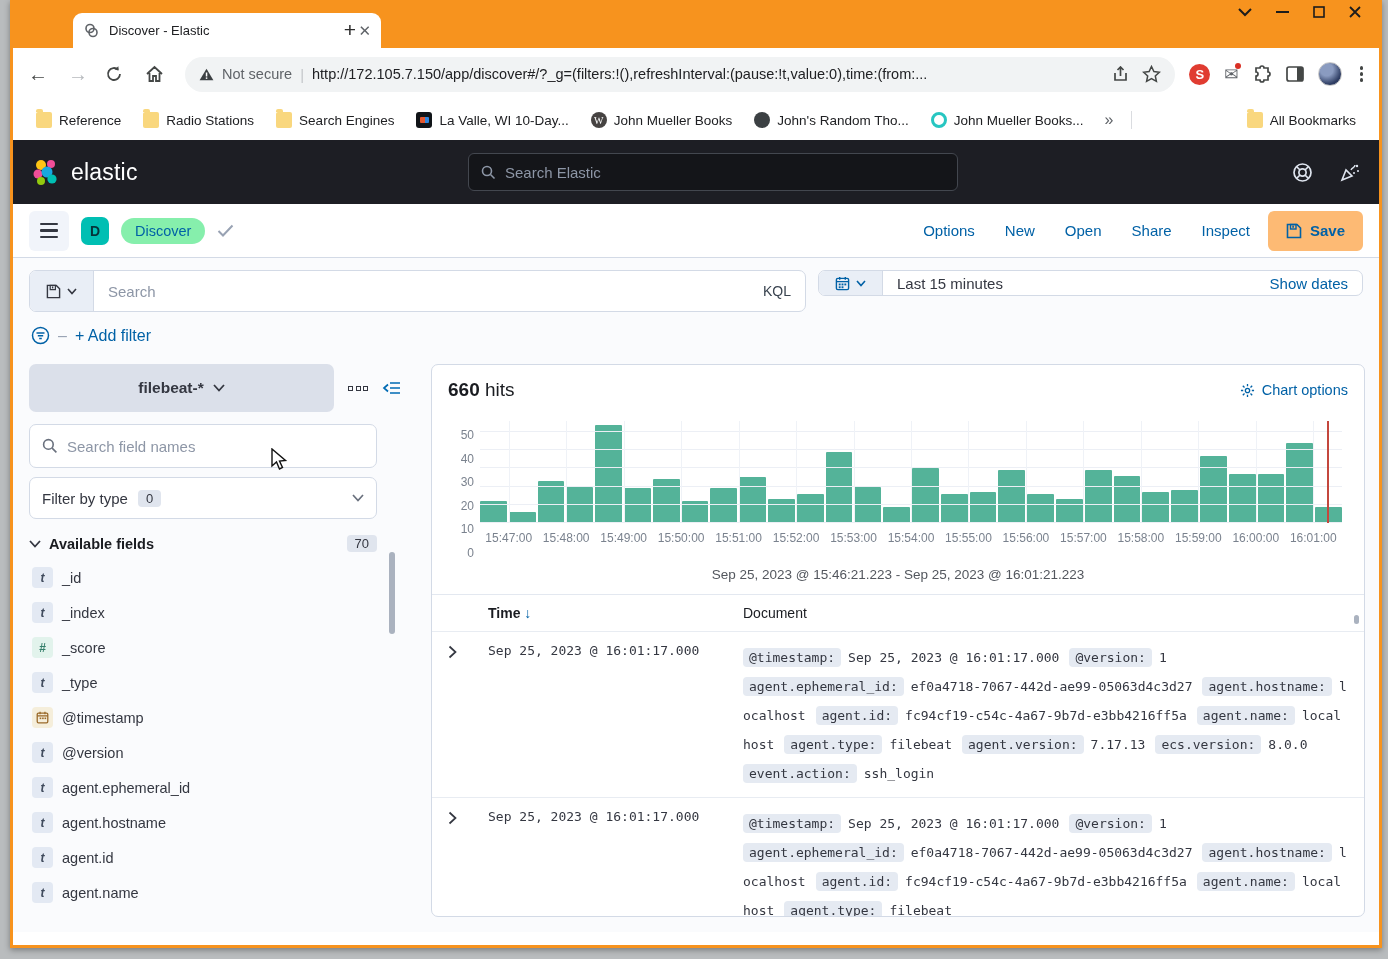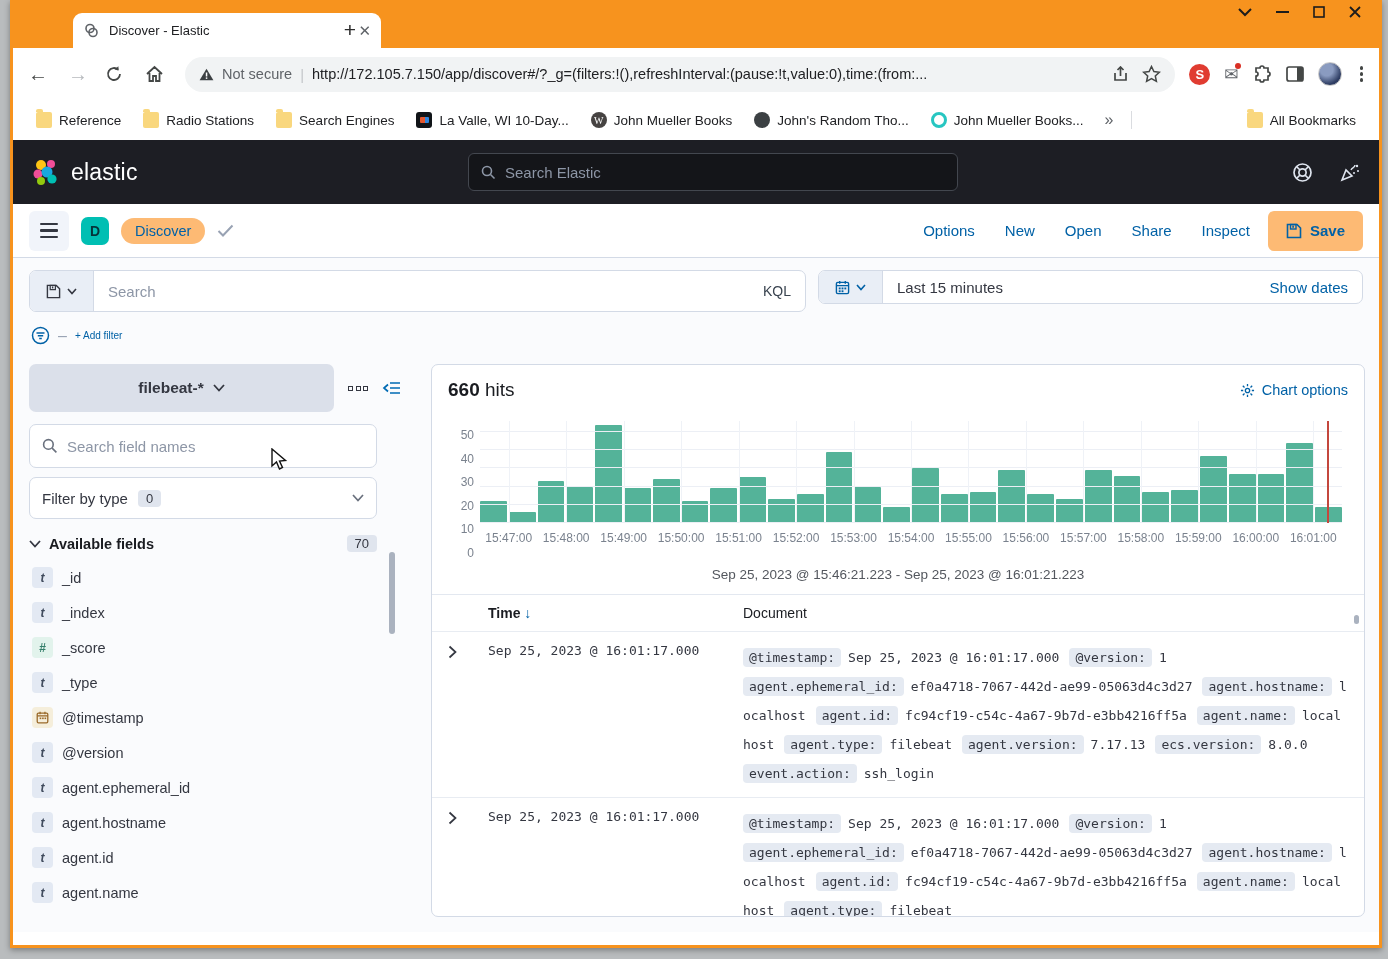--- a/index.html
+++ b/index.html
@@ -69,47 +69,47 @@
   .es-search input::placeholder { color:#8d96a6; }
   .es-header-icons { margin-left:auto; display:flex; gap:26px; color:#dfe5ef; align-items:center; }
 
   
   .app-toolbar { height:54px; background:#fff; border-bottom:1px solid #d3dae6; display:flex; align-items:center; padding:0 16px; gap:12px; }
   .hamburger { width:40px; height:40px; background:#f1f4fa; border-radius:6px; display:flex; flex-direction:column;
                justify-content:center; align-items:center; gap:4px; }
   .hamburger i { width:18px; height:2.4px; background:#343741; border-radius:1px; }
   .space-badge { width:28px; height:28px; border-radius:7px; background:#00bfb3; color:#05343a; font-weight:bold;
                  font-size:14px; display:flex; align-items:center; justify-content:center; }
-  .crumb-pill { background:#fdba74; color:#0061a6; font-size:14.5px; font-weight:500; padding:5px 14px; border-radius:13px; }
+  .crumb-pill { background:#86efac; color:#0061a6; font-size:14.5px; font-weight:500; padding:5px 14px; border-radius:13px; }
   .crumb-check { color:#98a2b3; }
   .top-links { margin-left:auto; display:flex; align-items:center; gap:30px; }
   .top-links a { color:#0061a6; font-size:15px; text-decoration:none; }
   .save-btn { background:#fdba74; color:#0061a6; font-weight:600; font-size:15px; border:none; border-radius:6px;
               height:40px; padding:0 18px; display:flex; align-items:center; gap:8px; margin-left:6px; }
 
   
   .query-section { background:#fafbfd; padding:12px 16px 0 16px; }
   .query-row { display:flex; gap:12px; }
   .search-ctl { flex:1; display:flex; height:42px; border:1px solid #d3dae6; border-radius:7px; background:#fff; overflow:hidden; }
   .search-prefix { width:64px; background:#e9eef6; border-right:1px solid #d3dae6; display:flex; align-items:center;
                    justify-content:center; gap:6px; color:#343741; }
   .search-ctl input { flex:1; border:none; outline:none; padding:0 14px; font-size:15px; color:#343741;
                       font-family:"Liberation Sans",sans-serif; }
   .search-ctl input::placeholder { color:#8d96a6; }
   .kql-label { display:flex; align-items:center; padding:0 14px; font-size:14px; color:#39434f; }
-  .date-ctl { width:545px; display:flex; height:34px; border:1px solid #d3dae6; border-radius:7px; background:#fff; overflow:hidden; }
+  .date-ctl { width:545px; display:flex; height:26px; border:1px solid #d3dae6; border-radius:7px; background:#fff; overflow:hidden; }
   .date-prefix { width:64px; background:#e9eef6; border-right:1px solid #d3dae6; display:flex; align-items:center;
                  justify-content:center; gap:6px; color:#0061a6; }
   .date-value { flex:1; display:flex; align-items:center; padding:0 14px; font-size:15px; color:#343741; }
   .show-dates { display:flex; align-items:center; padding:0 14px; color:#0061a6; font-size:15px; white-space:nowrap; }
   .refresh-btn { width:150px; height:42px; background:#0071c2; border:none; border-radius:7px; color:#fff;
                  font-weight:600; font-size:15px; display:flex; align-items:center; justify-content:center; gap:9px; }
   .filter-row { display:flex; align-items:center; gap:8px; padding:14px 2px 14px 2px; }
   .filter-dash { color:#98a2b3; }
-  .add-filter { color:#0061a6; font-size:10px; text-decoration:none; }
+  .add-filter { color:#0061a6; font-size:16px; text-decoration:none; }
 
   
   .content { display:flex; background:#fafbfd; padding:5px 14px 0 16px; gap:30px; height:573px; }
 
   
   .sidebar { width:372px; flex:none; position:relative; }
   .sb-head { display:flex; align-items:center; gap:14px; }
   .index-btn { width:312px; height:48px; background:#dbe0ea; border:none; border-radius:7px; font-weight:bold;
                font-size:15.5px; color:#343741; display:flex; align-items:center; justify-content:center; gap:9px;
                font-family:"Liberation Sans",sans-serif; }

